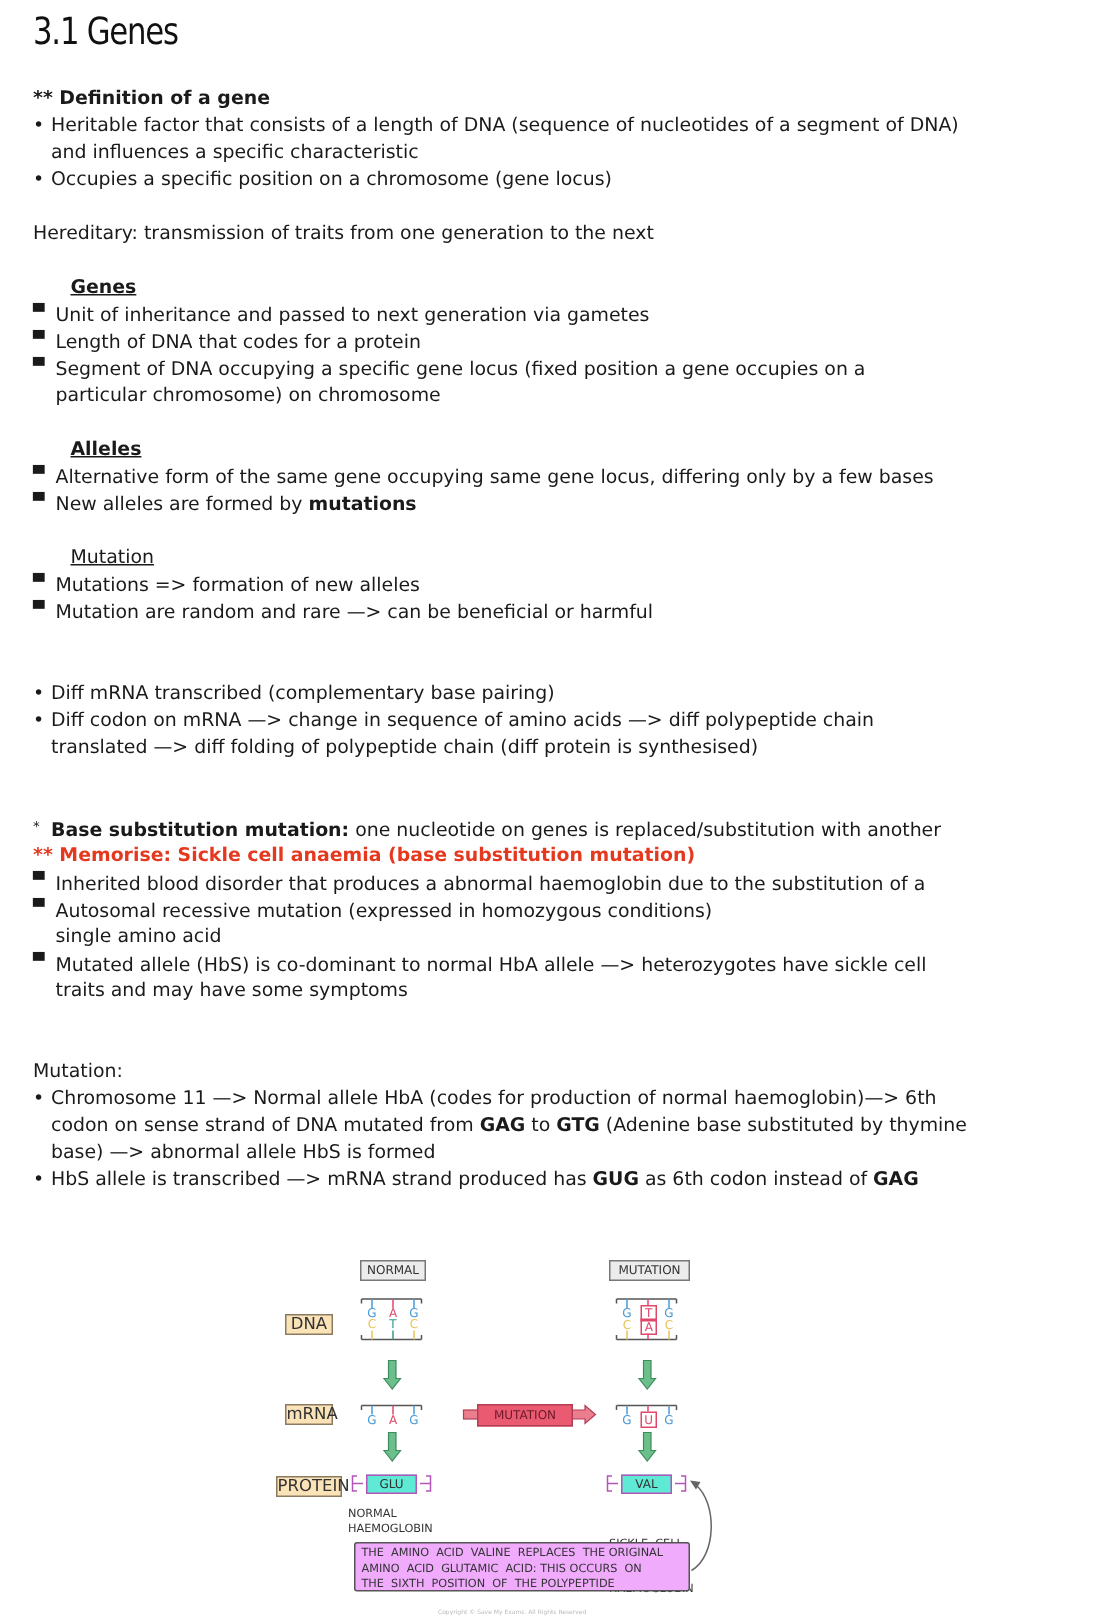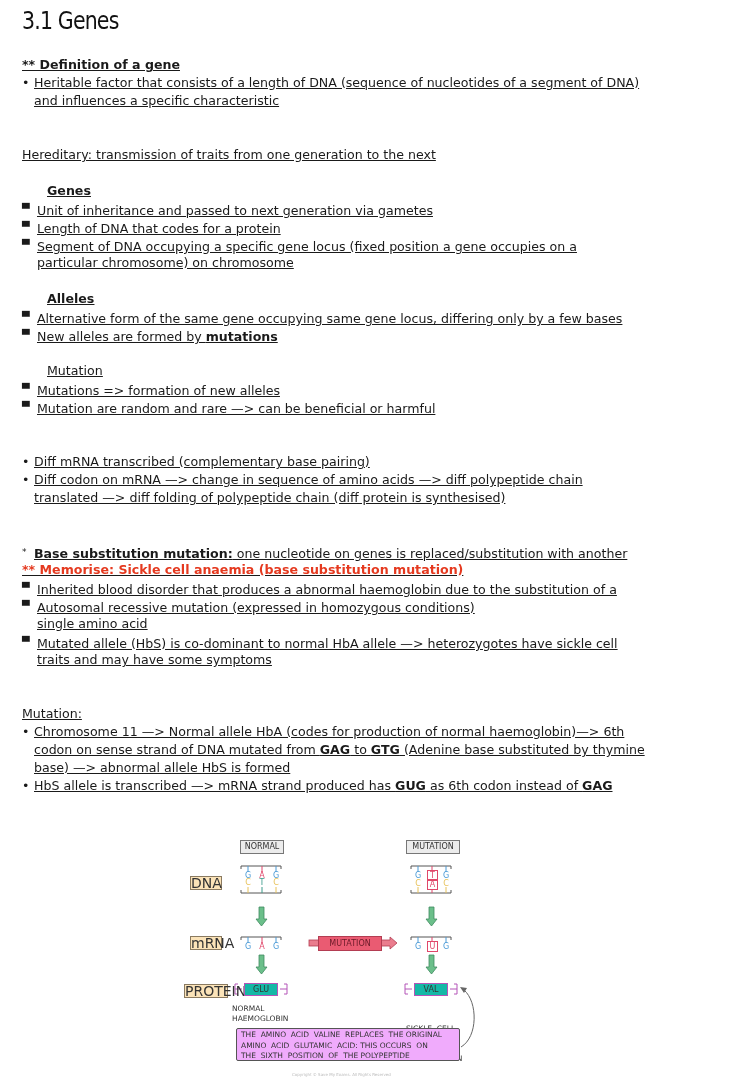--- a/index.html
+++ b/index.html
@@ -7,48 +7,48 @@
       width: 735px; height: 1080px; overflow: hidden; position: relative;
       font-family: "DejaVu Sans", sans-serif; color: #1a1a1a;
       font-size: 12.6px; line-height: 18px;
     }
     .title {
       position: absolute; left: 22px; top: 12px;
       font-family: "DejaVu Sans", sans-serif; font-size: 25px; font-weight: normal;
       letter-spacing: -1px; transform: scaleX(0.82); transform-origin: left;
       color: #111;
     }
-    .block { position: absolute; left: 22px; width: 700px; text-decoration: underline; }
+    .block { position: absolute; left: 22px; width: 700px; }
     .line { white-space: nowrap; height: 18px; }
     .bold { font-weight: bold; }
     .underline { text-decoration: underline; margin-left: 25px; }
     .red { color: #e5391f; font-weight: bold; }
     .bullet { display: inline-block; width: 12px; }
     .dash { display: inline-block; width: 15px; font-size: 10px; vertical-align: 3px; }
     .indent-b { padding-left: 12px; }
     .indent-d { padding-left: 15px; }
     
     .diagram { position: absolute; left: 180px; top: 832px; width: 300px; height: 248px; }
     .diagram svg { position: absolute; left: 0; top: 0; }
     .lbox {
       position: absolute; background: #fbe3b8; border: 1px solid #8a7a60;
-      font-size: 14px; line-height: 12px; text-align: center; color: #333;
+      font-size: 11px; line-height: 12px; text-align: center; color: #333;
     }
     .hbox {
       position: absolute; background: #ececec; border: 1px solid #777;
       font-size: 8px; line-height: 12px; text-align: center; color: #333;
     }
     .base { position: absolute; font-size: 8px; line-height: 10px; width: 10px; text-align: center; }
     .b-blue { color: #4a9ad6; }
     .b-red { color: #e0476a; }
     .b-yellow { color: #e8c25a; }
     .b-teal { color: #3a9a8a; }
     .boxed { border: 1px solid #e0476a; line-height: 9px; width: 9px; height: 9px; }
     .aa {
-      position: absolute; border: 1px solid #b455b8; background: #14b8a6;
+      position: absolute; border: 1px solid #b455b8; background: #5eead4;
       font-size: 8px; line-height: 11px; text-align: center; color: #333;
     }
     .caption { position: absolute; font-size: 7.5px; line-height: 10px; color: #333; }
     .note {
       position: absolute; left: 56px; top: 196px; width: 224px; height: 33px;
       background: #f0abfc; border: 1px solid #555; border-radius: 2px;
       font-size: 7.5px; line-height: 10.5px; color: #333; padding: 1px 4px; box-sizing: border-box;
     }
     .mutbtn {
       position: absolute; left: 138px; top: 104px; width: 62px; height: 13px;
@@ -59,20 +59,21 @@
   </style>
 </head>
 <body>
 
 <div class="title">3.1 Genes</div>
 
 <div class="block" style="top:56px;">
   <div class="line bold">** Definition of a gene</div>
   <div class="line"><span class="bullet">•</span><span>Heritable factor that consists of a length of DNA (sequence of nucleotides of a segment of DNA)</span></div>
   <div class="line indent-b">and influences a specific characteristic</div>
+  <div class="line"><span class="bullet">•</span><span>Occupies a specific position on a chromosome (gene locus)</span></div>
 </div>
 
 <div class="block" style="top:146px;">
   <div class="line">Hereditary: transmission of traits from one generation to the next</div>
 </div>
 
 <div class="block" style="top:182px;">
   <div class="line bold underline">Genes</div>
   <div class="line"><span class="dash">▀</span><span>Unit of inheritance and passed to next generation via gametes</span></div>
   <div class="line"><span class="dash">▀</span><span>Length of DNA that codes for a protein</span></div>

